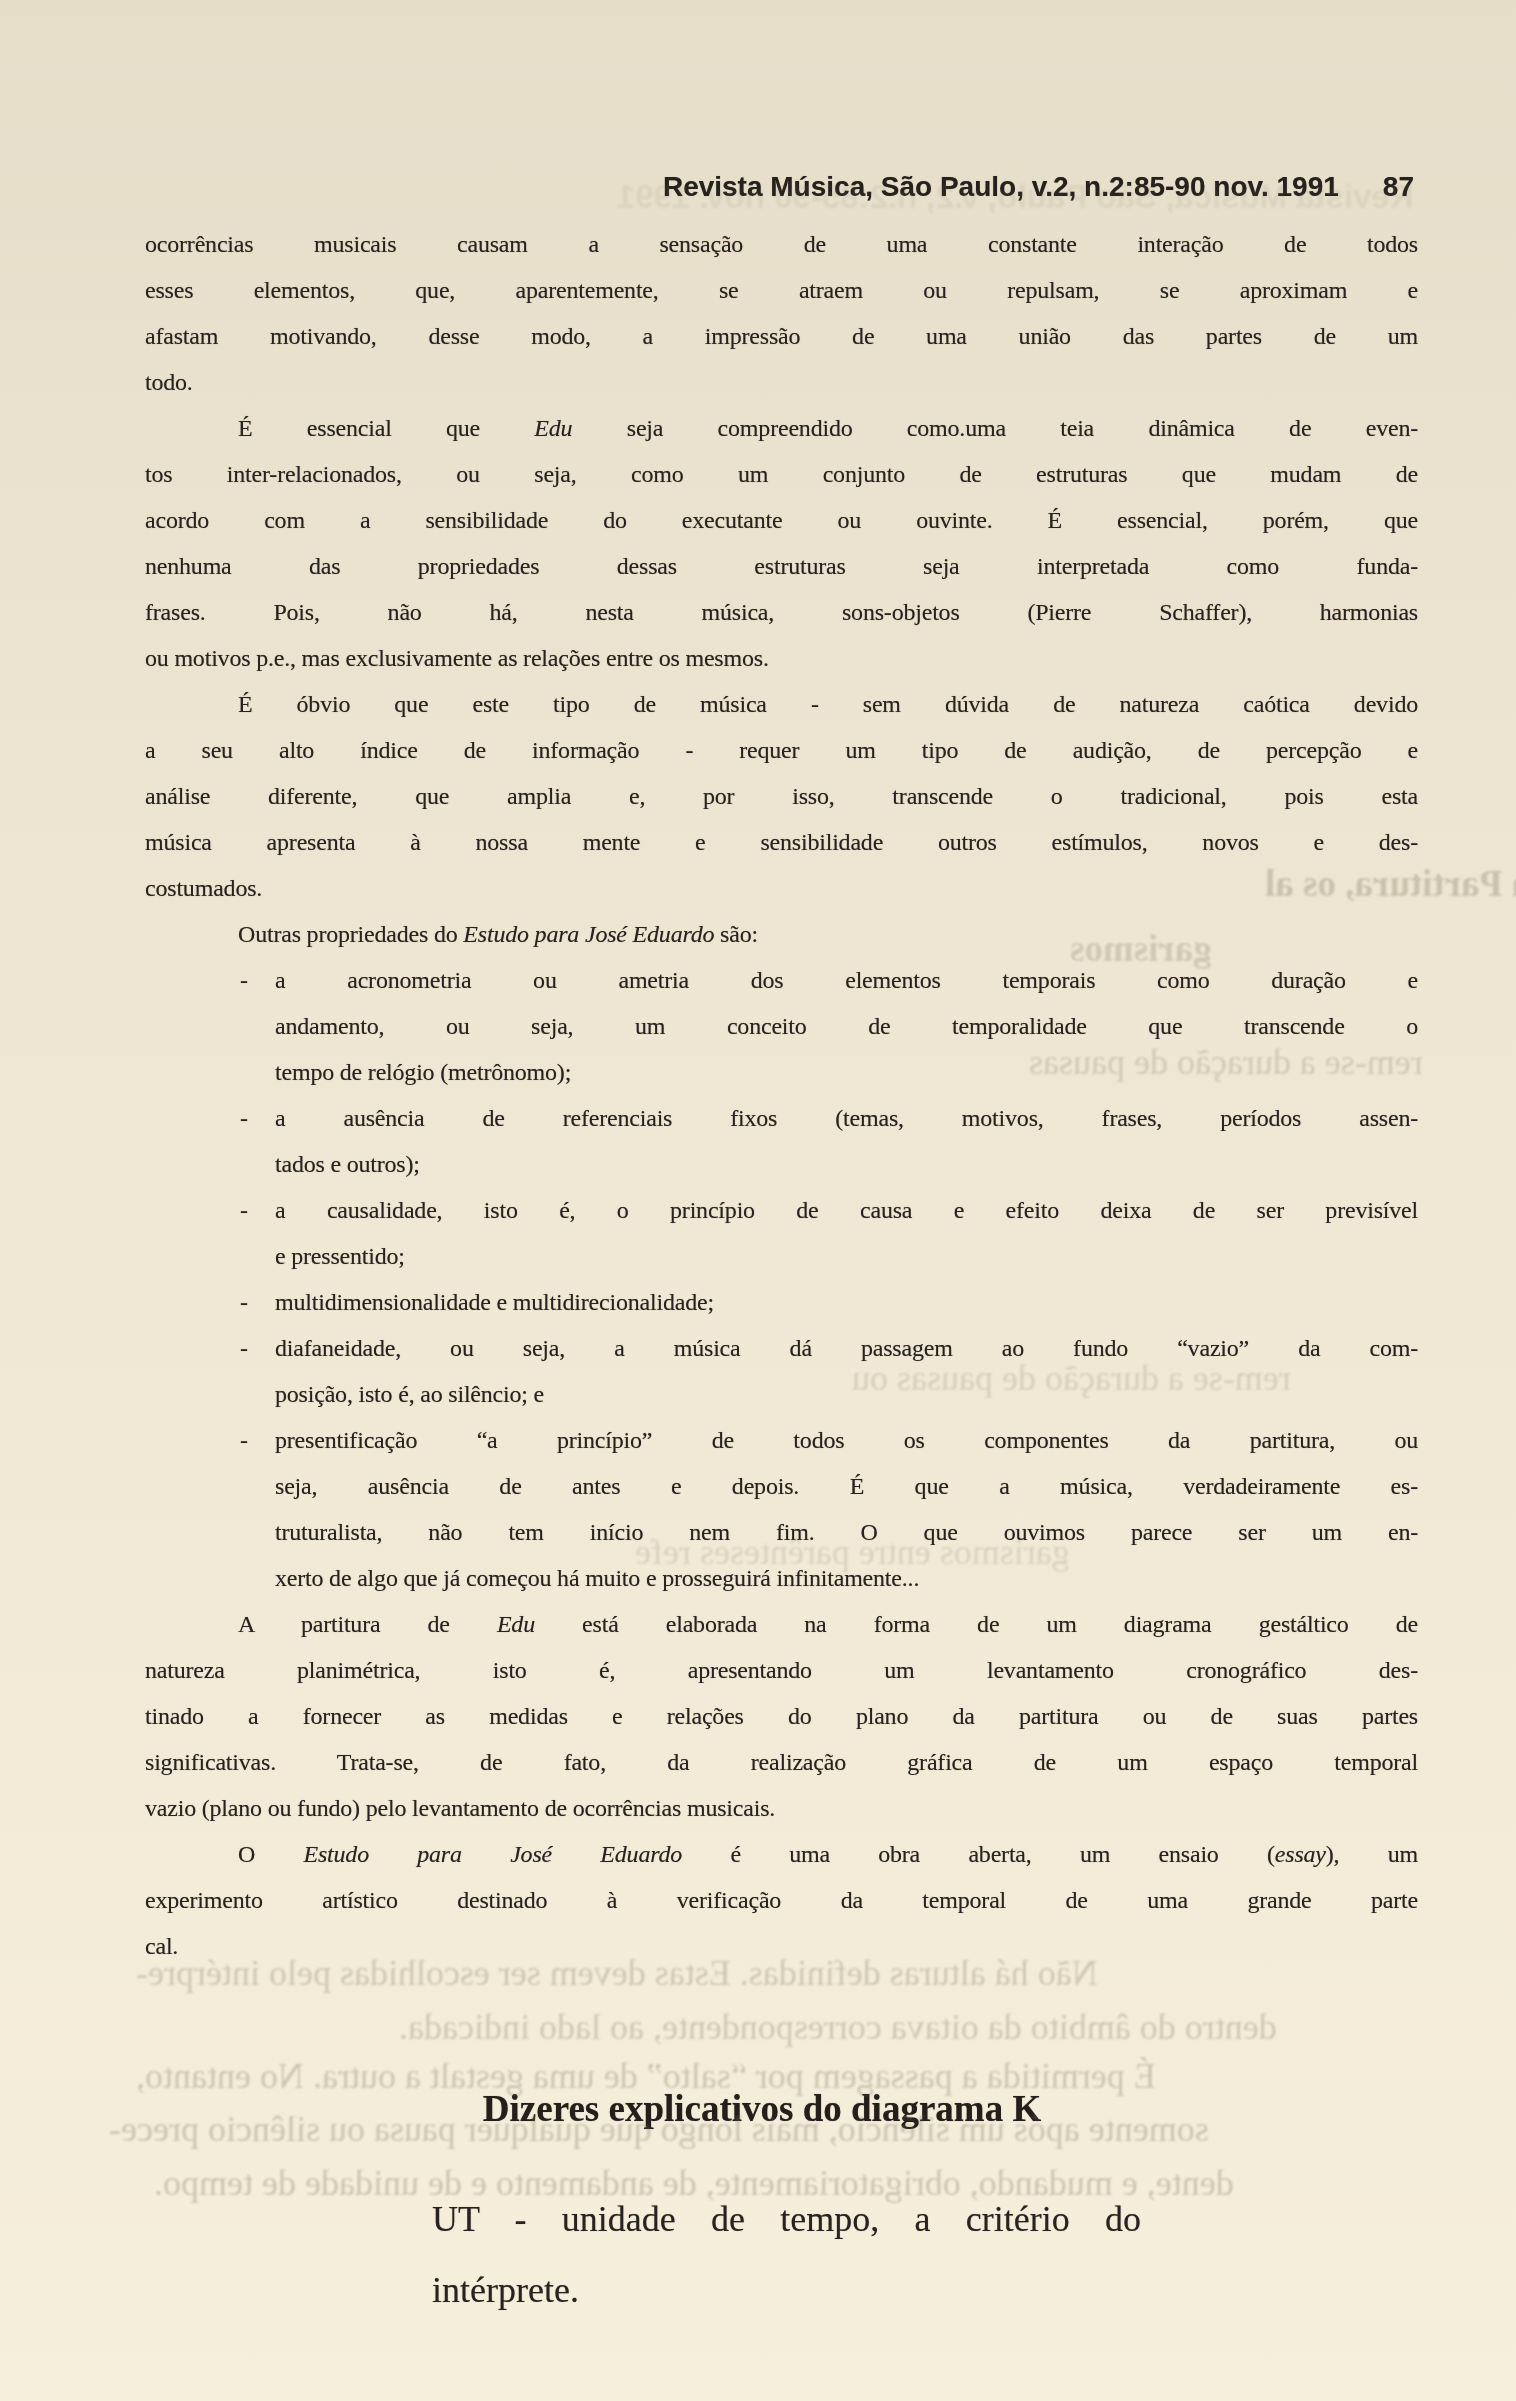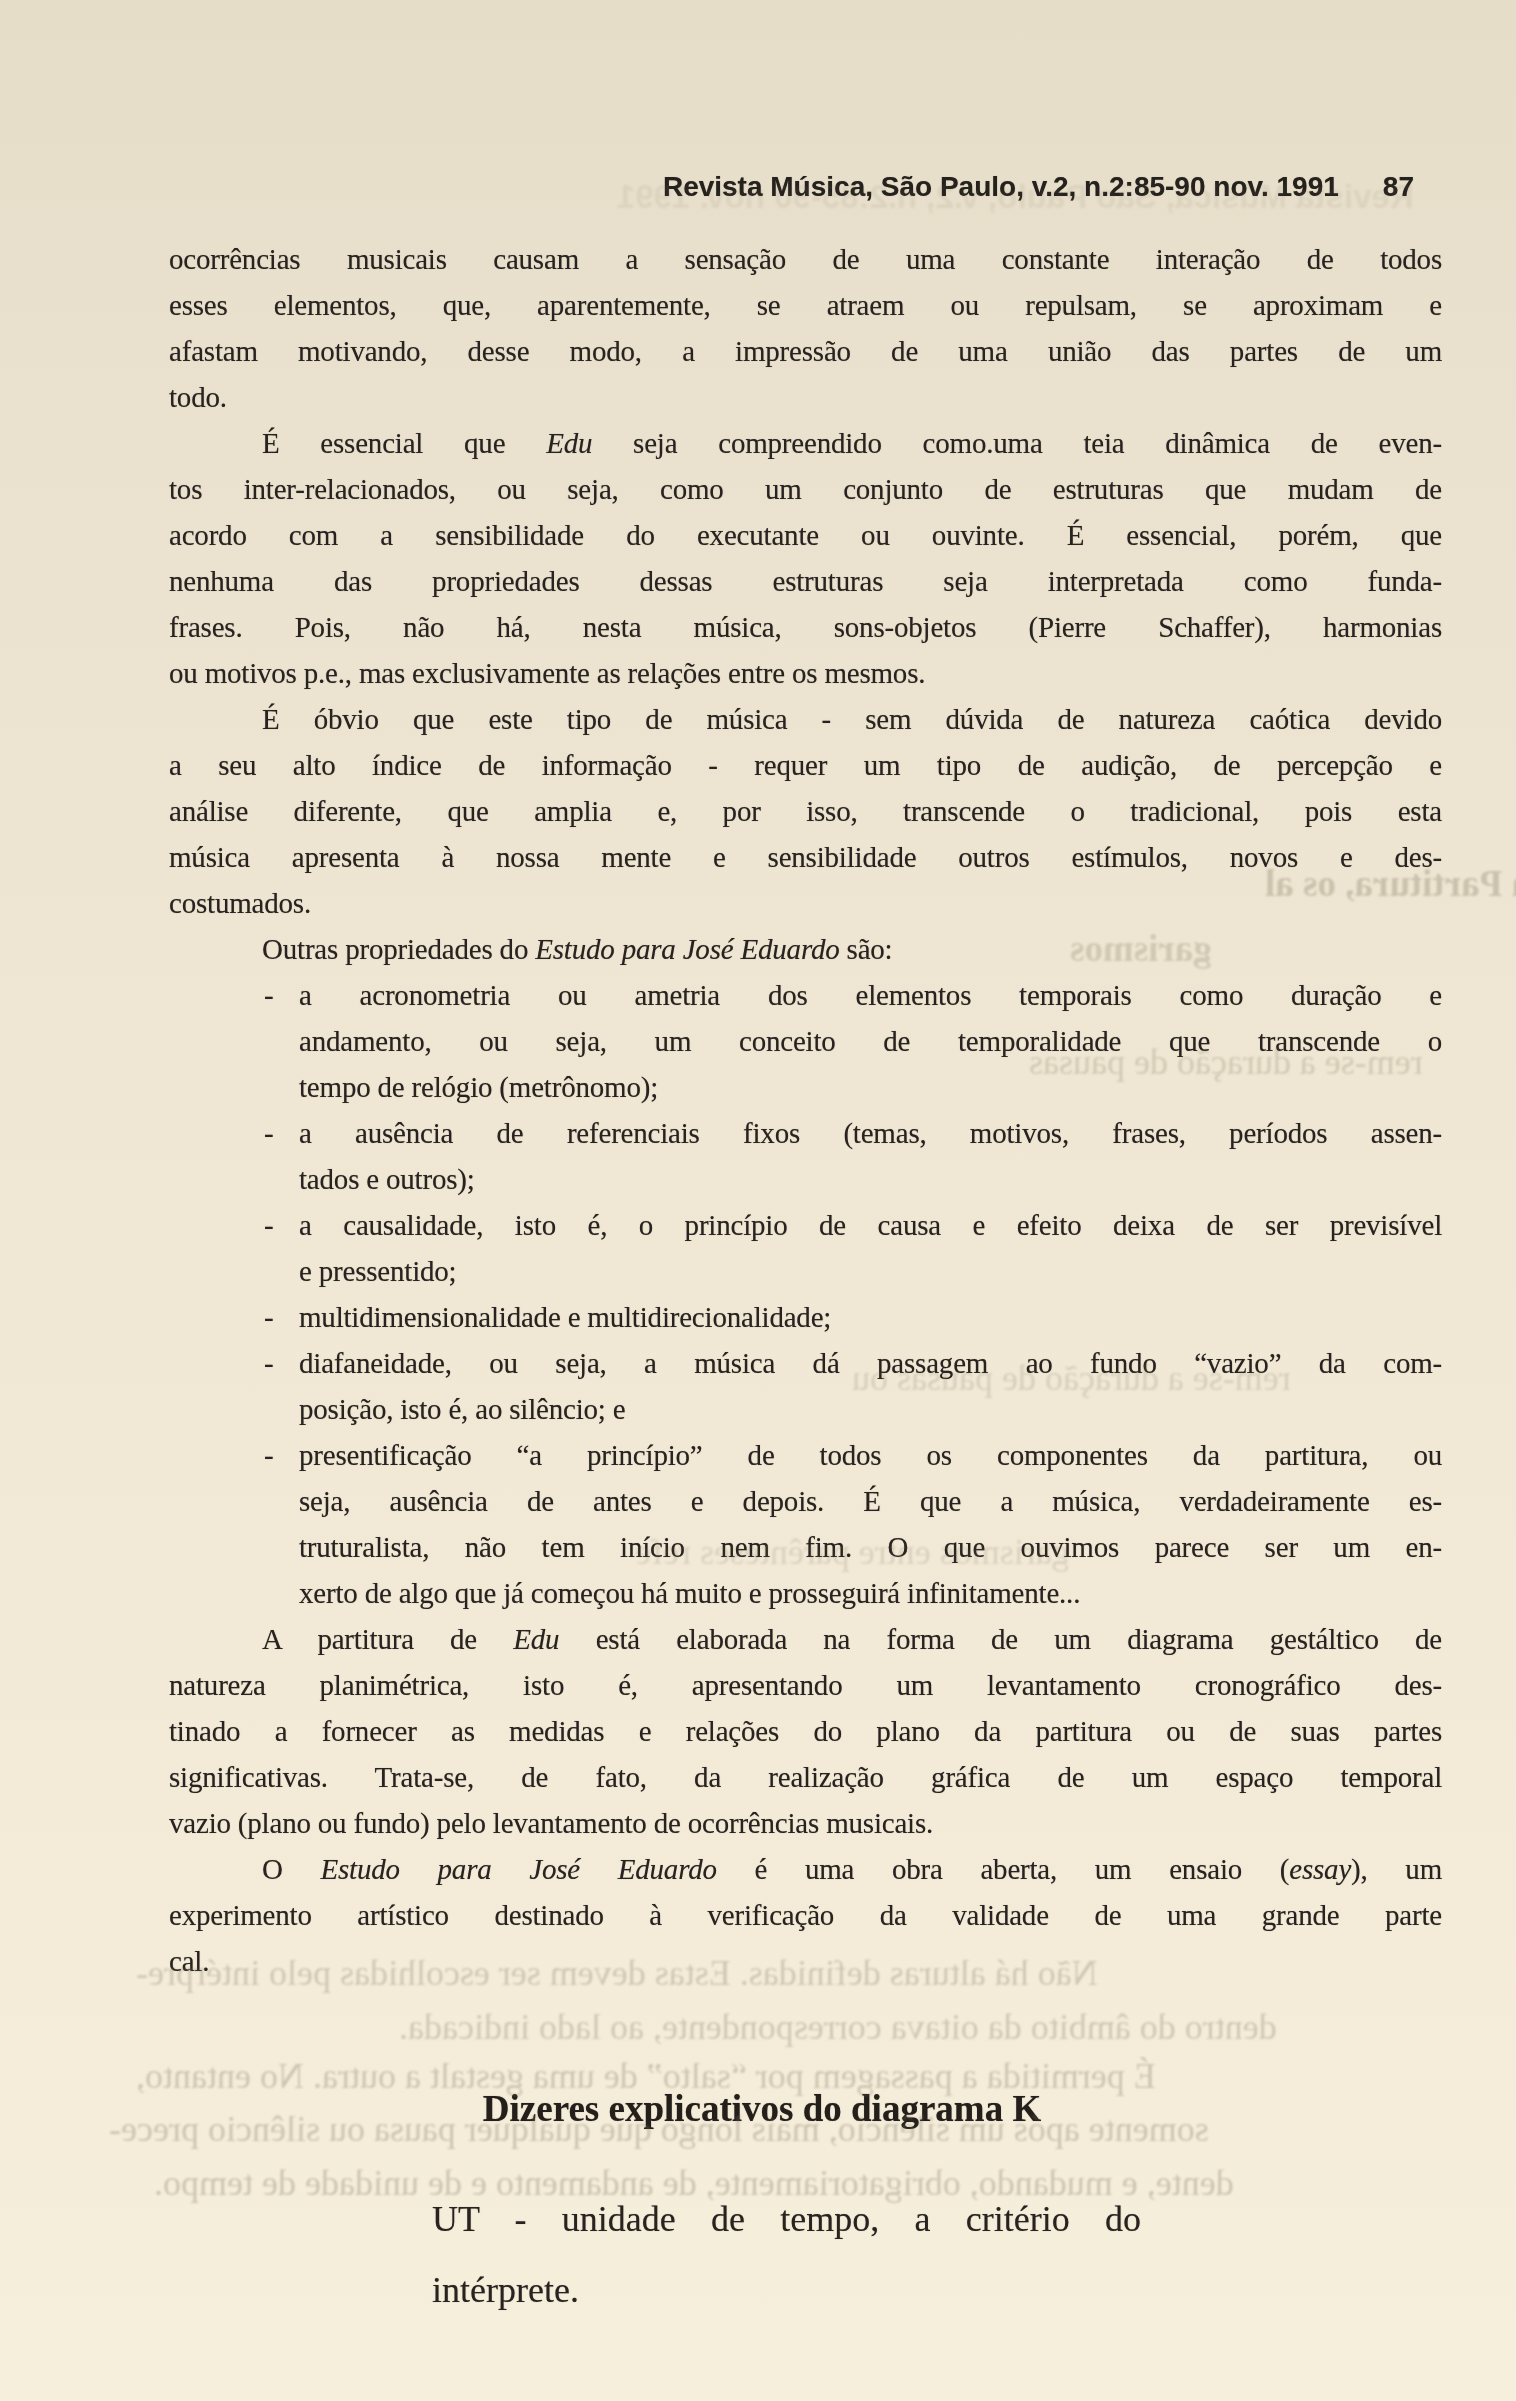--- a/index.html
+++ b/index.html
@@ -17,24 +17,23 @@
     position:absolute;top:167px;right:102px;
     display:flex;align-items:baseline;
     font-family:"Liberation Sans", sans-serif;font-weight:700;
     font-size:28px;line-height:40px;color:#25211d;
     text-shadow:0 0 0.9px rgba(40,35,30,.35);
   }
   .running-header .pagenum{margin-left:44px;text-align:right;}
 
   
   .body-col{
-    position:absolute;left:145px;top:236px;width:1273px;
-    font-size:29px;line-height:46px;letter-spacing:-0.2px;
+    position:absolute;left:145px;top:221px;width:1273px;
+    font-size:24px;line-height:46px;letter-spacing:-0.2px;
     text-shadow:0 0 0.9px rgba(40,35,30,.42);
-    margin-left:24px;
   }
   .line{text-align:justify;text-align-last:justify;}
   .line.last{text-align-last:left;}
   .line.first-indent{text-indent:93px;}
   .list_item{position:relative;padding-left:130px;}
   .list_item .dash{position:absolute;left:95px;top:0;line-height:46px;}
   .it{font-style:italic;}
 
   
   .diagram-heading{
@@ -131,21 +130,21 @@
       </div>
       <div class="block paragraph">
         <div class="line first-indent"><span>A partitura de </span><span class="it">Edu</span><span> está elaborada na forma de um diagrama gestáltico de</span></div>
         <div class="line"><span>natureza planimétrica, isto é, apresentando um levantamento cronográfico des-</span></div>
         <div class="line"><span>tinado a fornecer as medidas e relações do plano da partitura ou de suas partes</span></div>
         <div class="line"><span>significativas. Trata-se, de fato, da realização gráfica de um espaço temporal</span></div>
         <div class="line last"><span>vazio (plano ou fundo) pelo levantamento de ocorrências musicais.</span></div>
       </div>
       <div class="block paragraph">
         <div class="line first-indent"><span>O </span><span class="it">Estudo para José Eduardo</span><span> é uma obra aberta, um ensaio (</span><span class="it">essay</span><span>), um</span></div>
-        <div class="line"><span>experimento artístico destinado à verificação da validade de uma grande parte</span></div>
+        <div class="line"><span>experimento artístico destinado à verificação da temporal de uma grande parte</span></div>
         <div class="line last"><span>cal.</span></div>
       </div>
     </div>
 
   <h2 class="diagram-heading">Dizeres explicativos do diagrama K</h2>
 
   <div class="legend">
     <div class="line">UT - unidade de tempo, a critério do</div>
     <div class="line last">intérprete.</div>
   </div>

